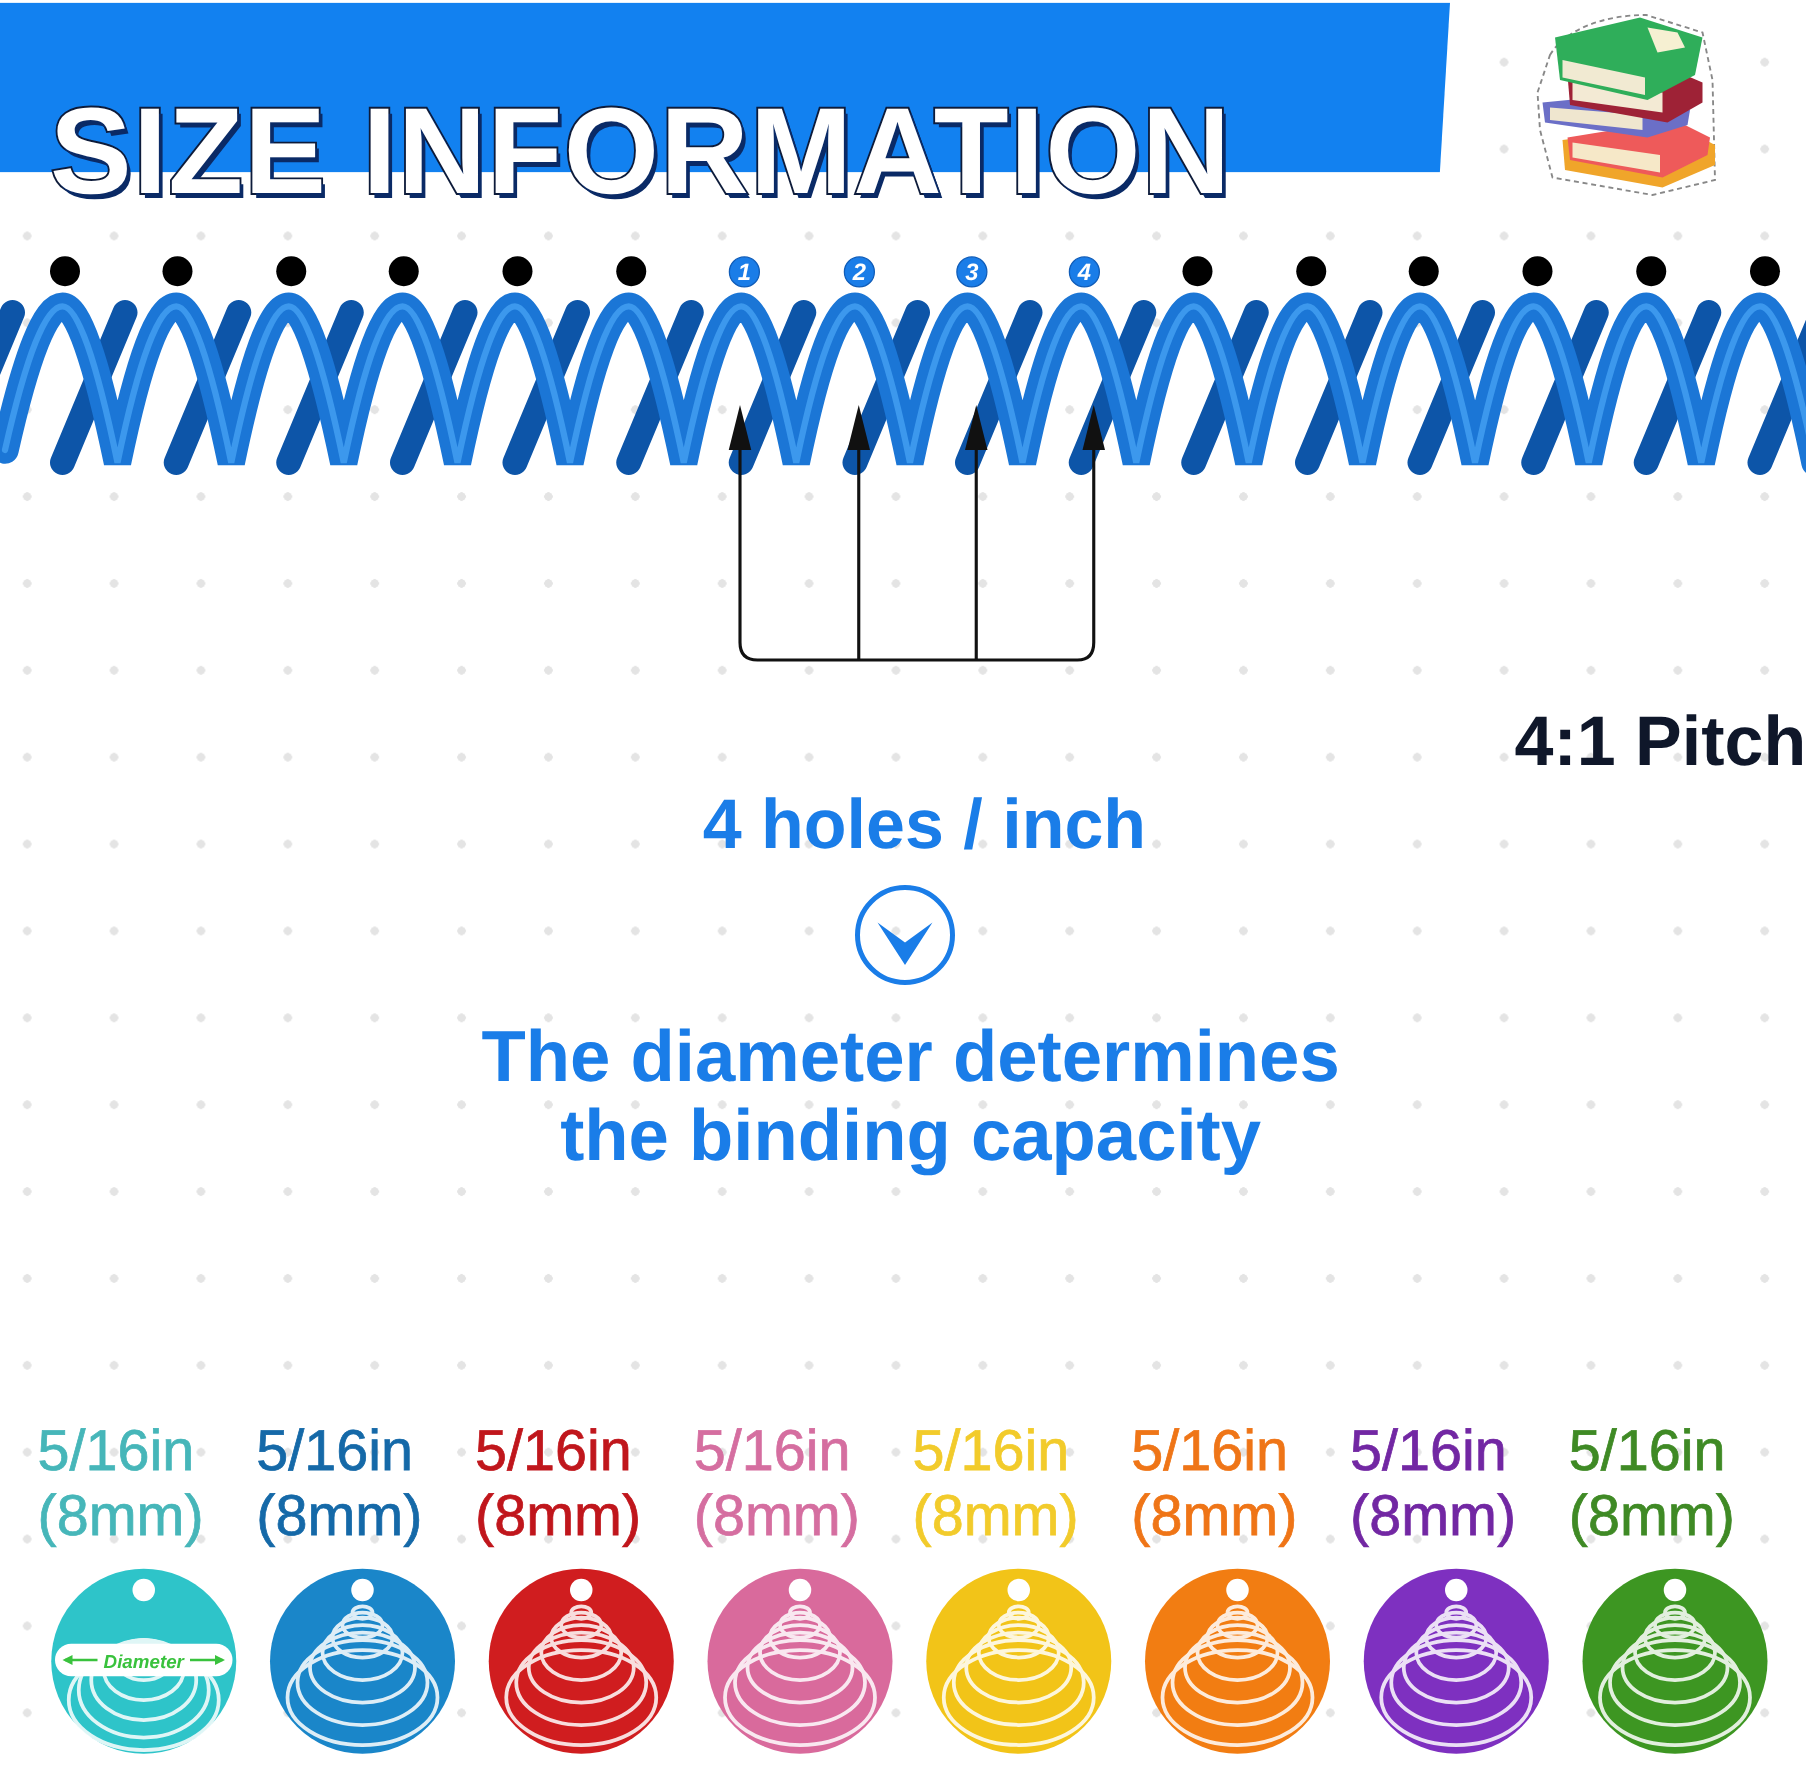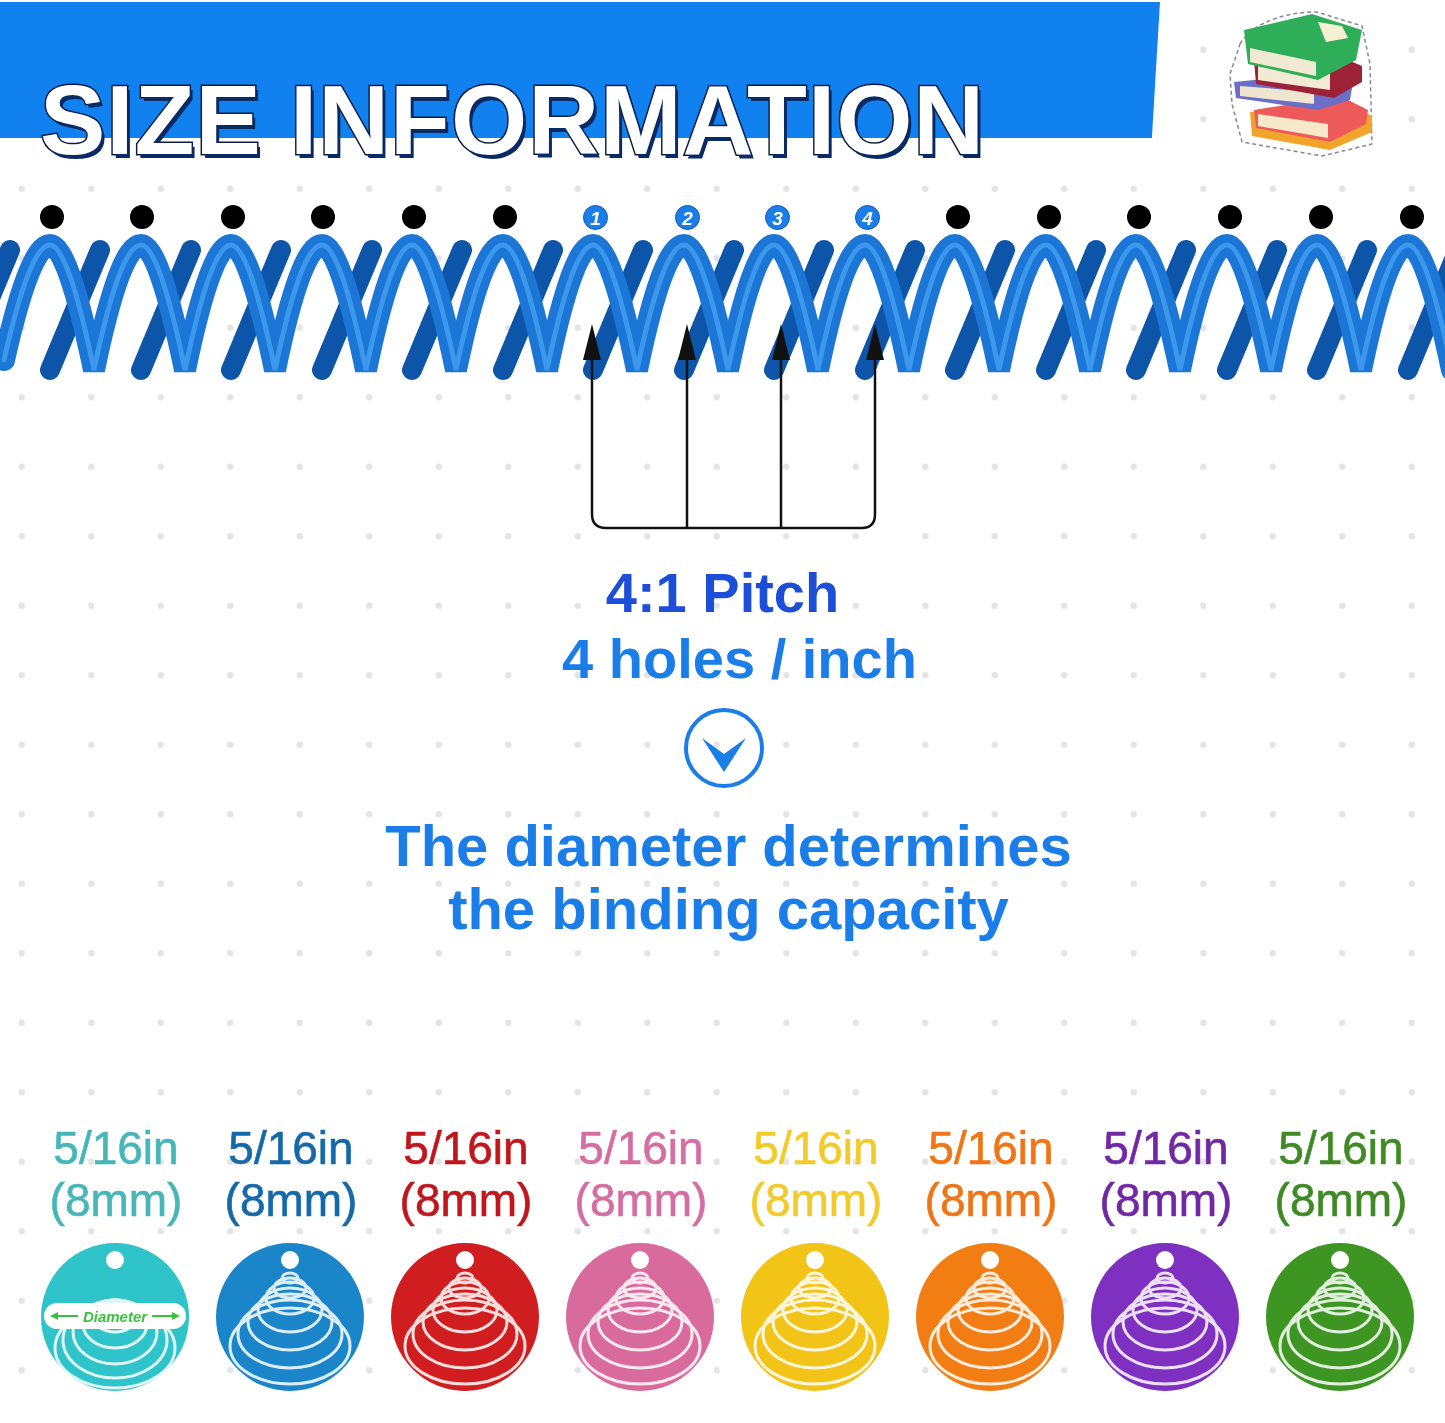--- a/index.html
+++ b/index.html
@@ -32,37 +32,37 @@
   .hole-dot { position: absolute; width: 24px; height: 24px; border-radius: 50%; background: #000; top: 15px; }
   .hole-num {
     position: absolute; top: 15px; width: 25px; height: 25px; border-radius: 50%;
     background: #1a7de8; color: #fff; font-weight: 700; font-style: italic;
     font-size: 19px; line-height: 25px; text-align: center;
     border: 1px solid #0f5cb8; box-sizing: border-box;
   }
   .bracket { position: absolute; left: 575px; top: 318px; width: 320px; height: 215px; }
 
   .pitch-title {
-    position: absolute; left: 0; width: 1445px; top: 560px; text-align: center;
-    color: #1d4ed8; font-size: 56px; font-weight: 700; line-height: 66px;
+    position: absolute; left: 0; width: 1445px; top: 560px; text-align: right;
+    color: #0f172a; font-size: 56px; font-weight: 700; line-height: 66px;
   }
   .pitch-sub {
     position: absolute; left: 0; width: 1479px; top: 626px; text-align: center;
     color: #1a7de8; font-size: 56px; font-weight: 700; line-height: 66px;
   }
   .down-circle { position: absolute; left: 682px; top: 706px; width: 84px; height: 84px; }
   .diam-line {
     position: absolute; left: 0; width: 1457px; text-align: center;
     color: #1a7de8; font-size: 58px; font-weight: 700; line-height: 64px;
   }
   .diam-1 { top: 814px; }
   .diam-2 { top: 877px; }
 
   .sizes { position: absolute; left: 30px; top: 1118px; width: 1400px; height: 290px; }
-  .size-item { position: absolute; top: 4px; width: 172px; text-align: center; }
+  .size-item { position: absolute; top: 16px; width: 172px; }
   .size-in, .size-mm {
     display: block; font-size: 46px; line-height: 52px; white-space: nowrap;
     -webkit-text-stroke: 0.6px currentColor;
   }
   .ring { position: absolute; top: 116px; left: 6px; width: 158px; height: 158px; }
 </style>
 </head>
 <body>
 
 <div class="banner"></div>

